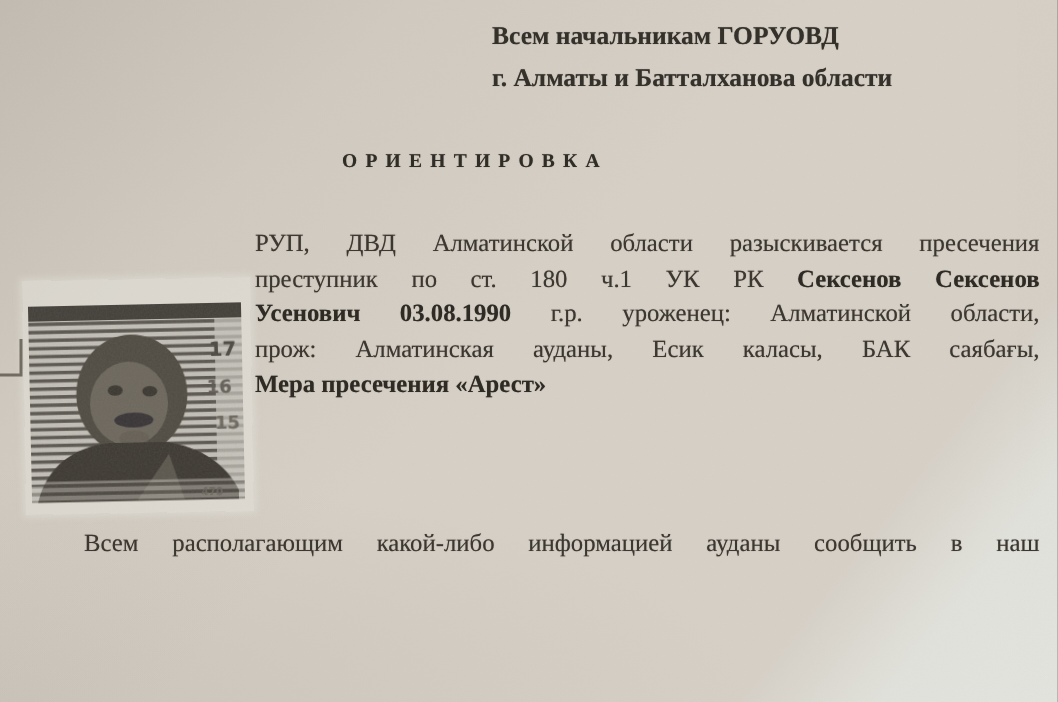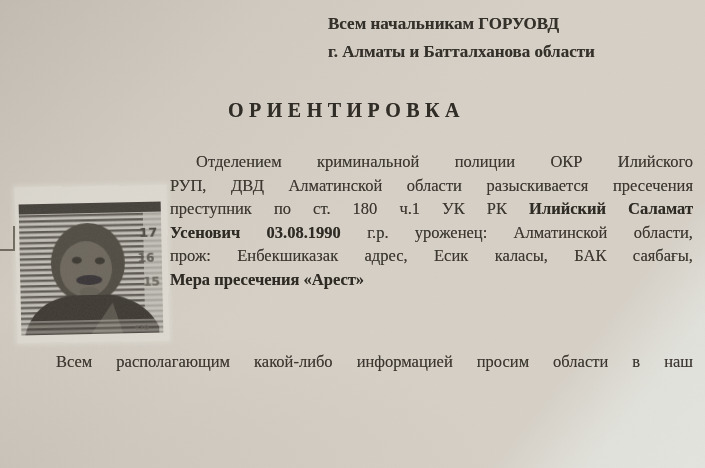--- a/index.html
+++ b/index.html
@@ -14,21 +14,21 @@
       #d6d0c7;
     text-shadow:0 0 0.6px rgba(59,54,47,0.55);
   }
   .noise{position:absolute;left:0;top:0;width:705px;height:468px;opacity:0.05;pointer-events:none;}
   .hdr{
     position:absolute;left:328px;top:10px;
     font-weight:bold;font-size:17px;line-height:28px;color:#332f29;
   }
   .title{
     position:absolute;left:228px;top:99px;
-    font-weight:bold;font-size:20px;letter-spacing:5.5px;color:#2f2b25;
+    font-weight:bold;font-size:13px;letter-spacing:5.5px;color:#2f2b25;
   }
   .p1{position:absolute;left:170px;top:150px;width:523px;font-size:16.5px;line-height:23.5px;}
   .p2{position:absolute;left:8px;top:350px;width:685px;font-size:16.5px;line-height:23.5px;}
   .line{min-height:23.5px;}
   .line.j{text-align:justify;text-align-last:justify;text-justify:inter-word;}
   .indent1{text-indent:26px;}
   .indent2{text-indent:48px;}
   .b{font-weight:bold;color:#2d2923;}
   
   .photo-backing{
@@ -88,29 +88,28 @@
     <path d="M70,131 L92,100 L102,131 Z" fill="#8a8376" opacity="0.40"></path>
     <rect x="0" y="117" width="142" height="14" fill="url(#hstripe)" opacity="0.5"></rect>
     <text x="120" y="35" class="num" font-size="13" fill="#46423c">17</text>
     <text x="118" y="60" class="num" font-size="12" fill="#57534b" opacity="0.9">16</text>
     <text x="123" y="84" class="num" font-size="12" fill="#5d584f" opacity="0.85">15</text>
     <text x="113" y="128" class="num" font-size="7" fill="#6a655c" opacity="0.85">470</text>
     <rect width="142" height="131" filter="url(#grain)" opacity="0.35"></rect>
   </svg>
 
   <div class="p1">
-    <div class="line j indent1">Отделением криминальной полиции ОКР Илийского</div>
     <div class="line j">РУП, ДВД Алматинской области разыскивается пресечения</div>
-    <div class="line j"><span>преступник по ст. 180 ч.1 УК РК</span> <span class="b">Илийский Саламат</span></div>
+    <div class="line j"><span>преступник по ст. 180 ч.1 УК РК</span> <span class="b">Сексенов Сексенов</span></div>
     <div class="line j"><span class="b">Усенович 03.08.1990</span> <span>г.р. уроженец: Алматинской области,</span></div>
-    <div class="line j">прож: Енбекшиказак адрес, Есик каласы, БАК саябағы,</div>
+    <div class="line j">прож: Алматинская ауданы, Есик каласы, БАК саябағы,</div>
     <div class="line b">Мера пресечения «Арест»</div>
   </div>
 
   <div class="p2">
-    <div class="line j indent2">Всем располагающим какой-либо информацией просим области в наш</div>
+    <div class="line j indent2">Всем располагающим какой-либо информацией ауданы сообщить в наш</div>
   </div>
 
   <svg class="noise" xmlns="http://www.w3.org/2000/svg">
     <rect width="705" height="468" filter="url(#grain)"></rect>
   </svg>
 
 </div>
 
 </body></html>

